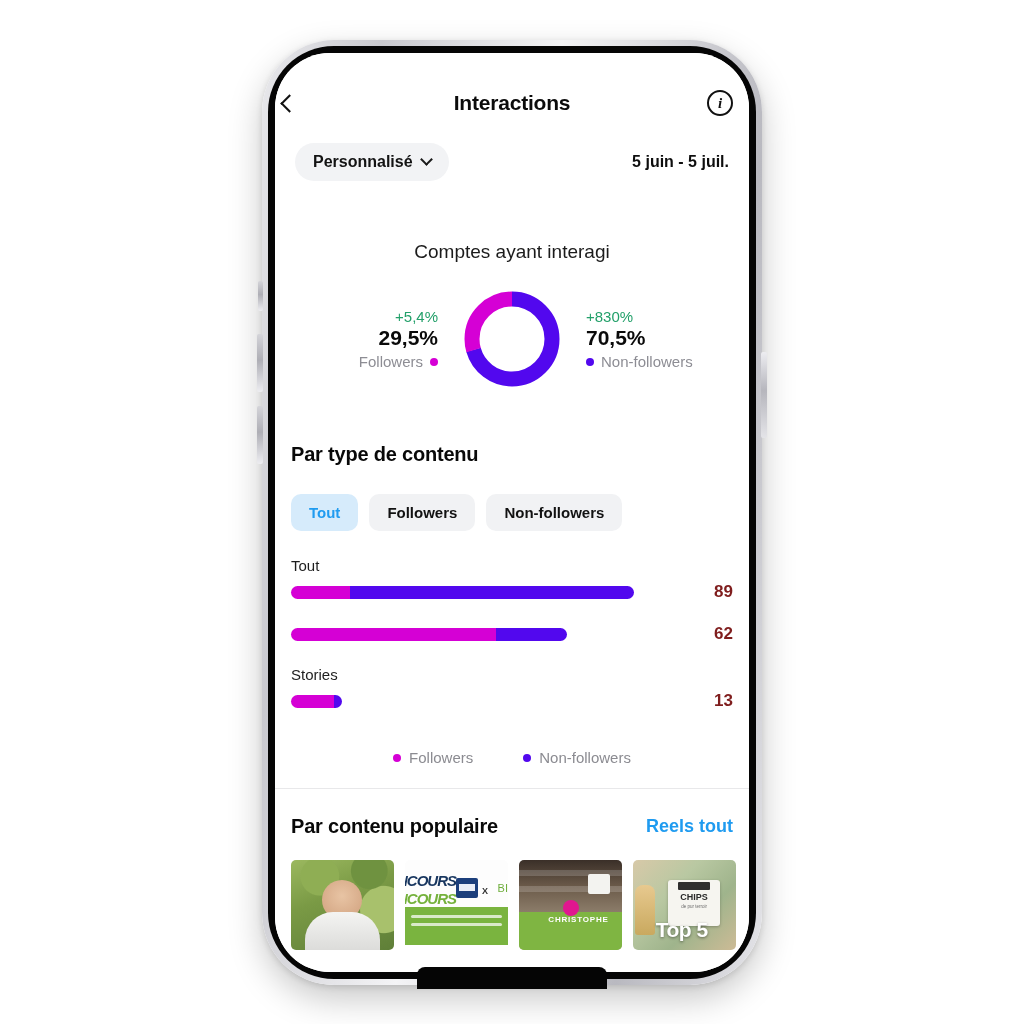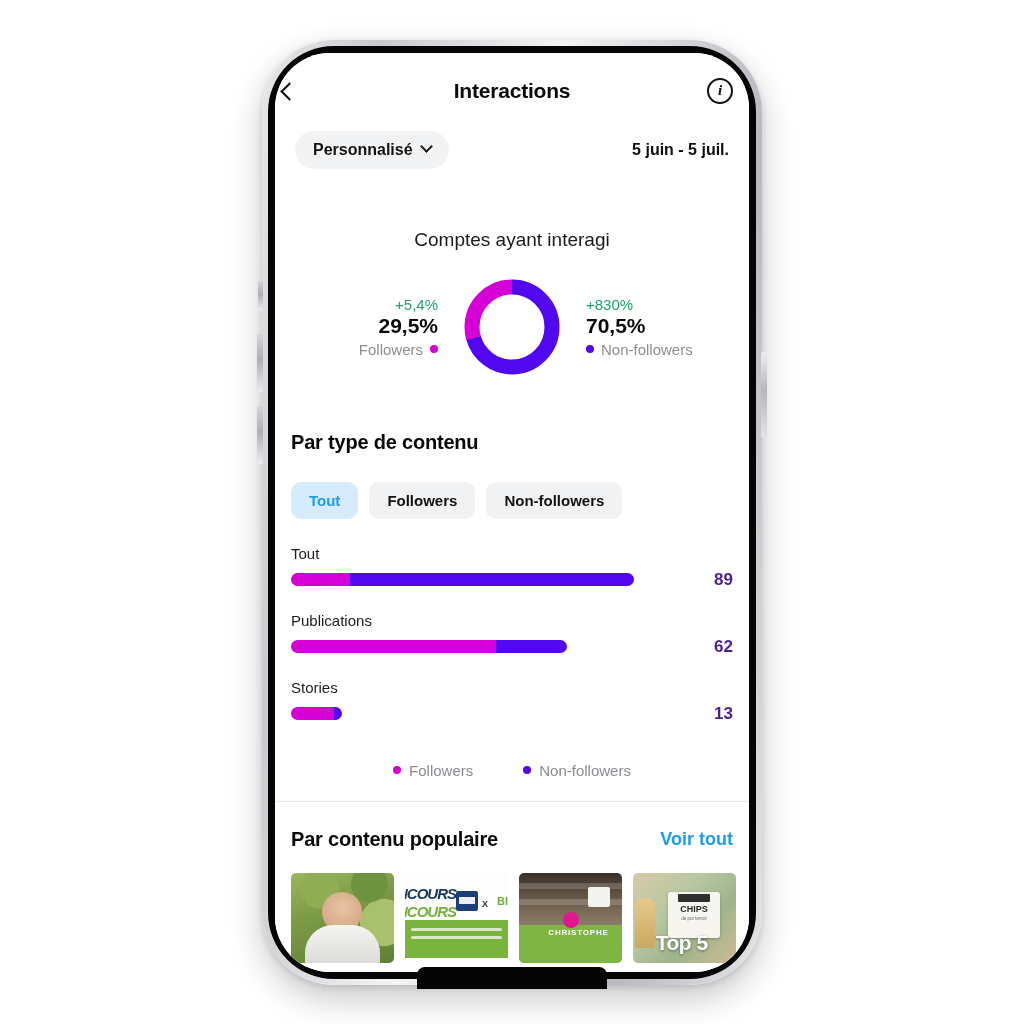--- a/index.html
+++ b/index.html
@@ -171,21 +171,21 @@
   .bar-label { font-size: 15px; color: #1e1e1e; margin-bottom: 8px; }
   .bar-line { display: flex; align-items: center; }
   .track { position: relative; height: 13px; flex: 1 1 auto; }
   .seg {
     position: absolute; top: 0; height: 13px;
   }
   .seg.a { left: 0; border-radius: 7px 0 0 7px; background: #d500d5; }
   .seg.b { border-radius: 0 7px 7px 0; background: #5208ee; }
   .bar-value {
     width: 48px; text-align: right;
-    font-size: 17px; font-weight: bold; color: #4c1d95;
+    font-size: 17px; font-weight: bold; color: #7f1d1d;
   }
 
   .legend {
     flex: 0 0 auto;
     display: flex; justify-content: center; gap: 50px;
     margin-top: 16px; padding-bottom: 22px;
   }
   .legend-item {
     display: flex; align-items: center; gap: 8px;
     font-size: 15px; color: #8b8b91;
@@ -243,21 +243,21 @@
   .t2 .logo::after {
     content: ""; position: absolute; left: 3px; top: 6px;
     width: 16px; height: 7px; background: #e9eef7;
   }
   .t2 .xmark {
     position: absolute; right: 20px; top: 26px;
     font-size: 9px; font-weight: bold; color: #333;
   }
   .t2 .bi {
     position: absolute; right: 0px; top: 22px;
-    font-size: 11px; font-weight: bold; color: #6fae3c;
+    font-size: 11px; font-weight: normal; color: #6fae3c;
   }
   .t2 .green {
     position: absolute; left: 0; right: 0; bottom: 5px; height: 42%;
     background: #7ab43f;
   }
   .t2 .gl {
     position: absolute; left: 6px; right: 6px; height: 3px;
     background: rgba(255,255,255,.72); border-radius: 2px;
   }
 
@@ -389,21 +389,20 @@
             <div class="bar-line">
               <div class="track">
                 <div class="seg a" id="r0a" style="background: rgb(213, 0, 213); width: 15%;"></div>
                 <div class="seg b" id="r0b" style="background: rgb(82, 8, 238); left: 15%; width: 72%;"></div>
               </div>
               <div class="bar-value">89</div>
             </div>
           </div>
 
           <div class="bar-block">
-            <div class="bar-label">Publications</div>
             <div class="bar-line">
               <div class="track">
                 <div class="seg a" id="r1a" style="background: rgb(213, 0, 213); width: 52%;"></div>
                 <div class="seg b" id="r1b" style="background: rgb(82, 8, 238); left: 52%; width: 18%;"></div>
               </div>
               <div class="bar-value">62</div>
             </div>
           </div>
 
           <div class="bar-block">
@@ -426,21 +425,21 @@
           <div class="legend-item">
             <span class="dot" id="lg-nf" style="background: rgb(82, 8, 238);"></span>
             <span>Non-followers</span>
           </div>
         </div>
 
         <div class="divider"></div>
 
         <div class="section-title-row popular-row">
           <div class="section-title">Par contenu populaire</div>
-          <div class="see-all" style="color: rgb(31, 155, 240);">Voir tout</div>
+          <div class="see-all" style="color: rgb(31, 155, 240);">Reels tout</div>
         </div>
 
         <div class="thumbs">
           <div class="thumb t1">
             <div class="face"></div>
             <div class="coat"></div>
           </div>
 
           <div class="thumb t2">
             <div class="top">

